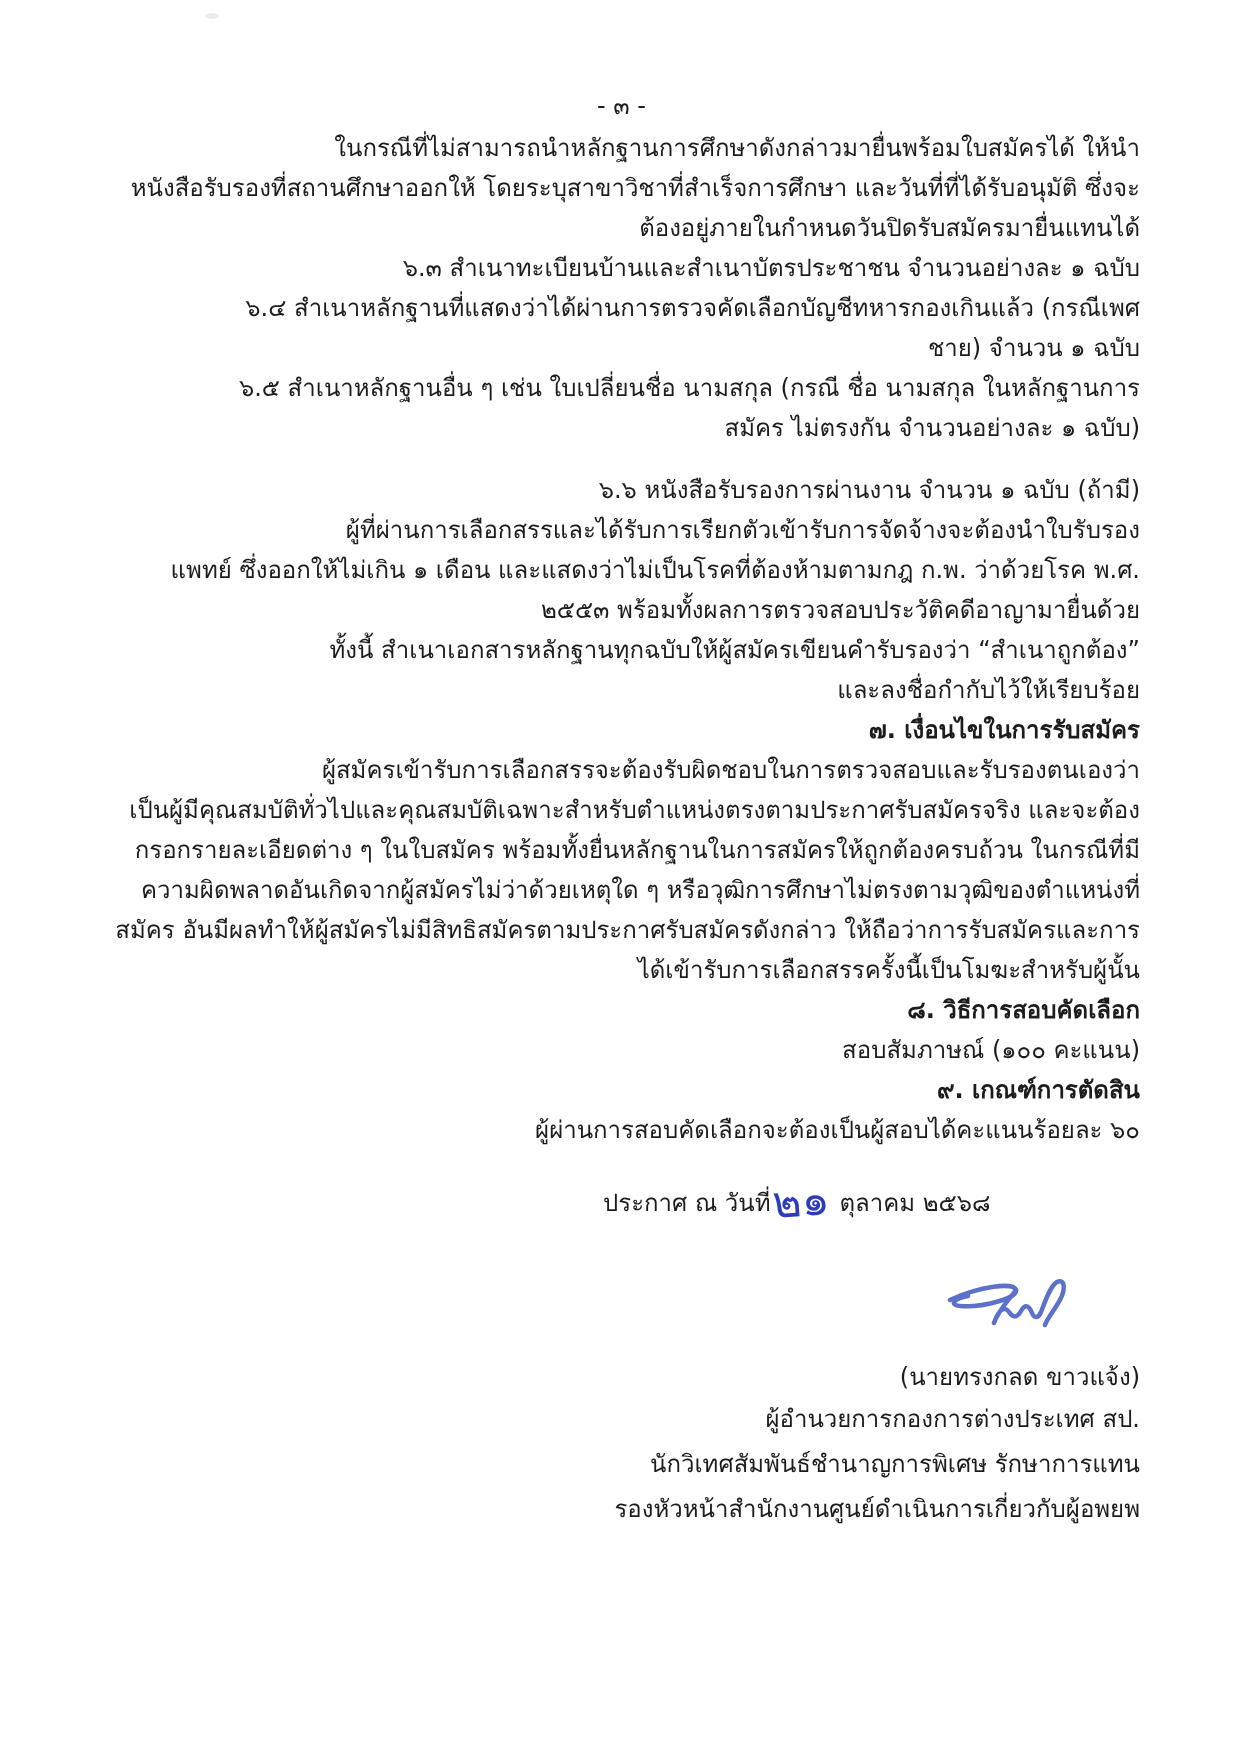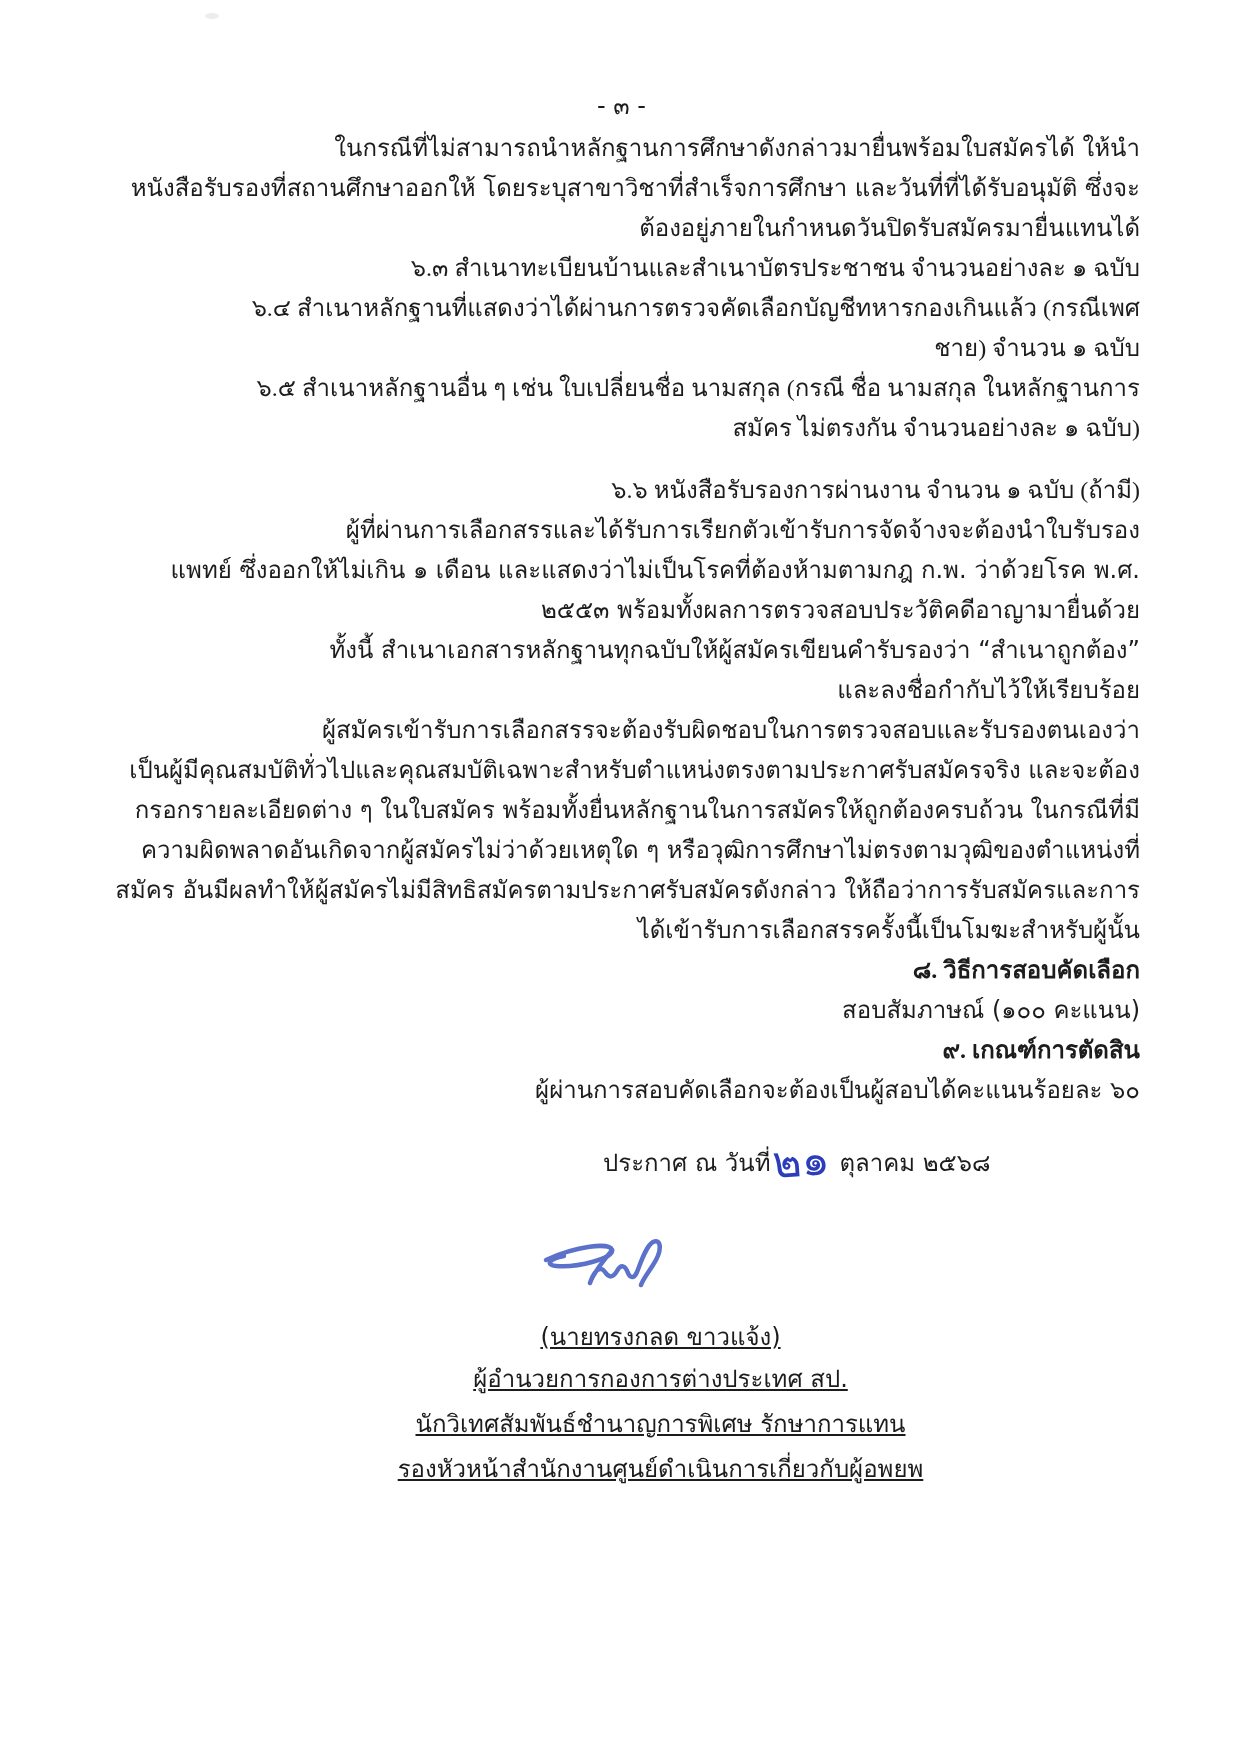--- a/index.html
+++ b/index.html
@@ -27,43 +27,42 @@
   }
   .page-number {
     text-align: center;
     margin: 0 0 2px 0;
   }
   p.para {
     margin: 0;
     text-align: right;
   }
   .indent-para { text-indent: 182px; }
-  .indent-item { text-indent: 122px; font-family: Liberation Serif, serif; }
+  .indent-item { text-indent: 122px; }
   .indent-sub  { text-indent: 147px; }
   .gap-top     { margin-top: 22px !important; }
   .heading     { font-weight: bold; }
   .announce-line {
     margin-top: 26px;
     margin-left: 500px;
     white-space: nowrap;
     position: relative;
   }
   .handwritten-day {
     display: inline-block;
     color: #2b3dbb;
     font-size: 44px;
     line-height: 40px;
     transform: rotate(-4deg) translateY(5px);
     margin: 0 10px 0 2px;
   }
   .closing-block {
     margin-top: 10px;
     padding-left: 78px;
-    text-align: center;
-    text-decoration: underline;
+    text-align: right;
   }
   .signature-wrap {
     margin-top: 46px;
     height: 86px;
   }
   .signature-wrap svg {
     transform: translateX(-46px);
   }
   .signer-name {
     margin-top: 2px;
@@ -95,20 +94,21 @@
     <p class="para indent-para">ในกรณีที่ไม่สามารถนำหลักฐานการศึกษาดังกล่าวมายื่นพร้อมใบสมัครได้ ให้นำหนังสือรับรองที่สถานศึกษาออกให้ โดยระบุสาขาวิชาที่สำเร็จการศึกษา และวันที่ที่ได้รับอนุมัติ ซึ่งจะต้องอยู่ภายในกำหนดวันปิดรับสมัครมายื่นแทนได้</p>
 
     <p class="para indent-item">๖.๓ สำเนาทะเบียนบ้านและสำเนาบัตรประชาชน จำนวนอย่างละ ๑ ฉบับ</p>
     <p class="para indent-item">๖.๔ สำเนาหลักฐานที่แสดงว่าได้ผ่านการตรวจคัดเลือกบัญชีทหารกองเกินแล้ว (กรณีเพศชาย) จำนวน ๑ ฉบับ</p>
     <p class="para indent-item">๖.๕ สำเนาหลักฐานอื่น ๆ เช่น ใบเปลี่ยนชื่อ นามสกุล (กรณี ชื่อ นามสกุล ในหลักฐานการสมัคร ไม่ตรงกัน จำนวนอย่างละ ๑ ฉบับ)</p>
     <p class="para indent-item gap-top">๖.๖ หนังสือรับรองการผ่านงาน จำนวน ๑ ฉบับ (ถ้ามี)</p>
 
     <p class="para indent-para">ผู้ที่ผ่านการเลือกสรรและได้รับการเรียกตัวเข้ารับการจัดจ้างจะต้องนำใบรับรองแพทย์ ซึ่งออกให้ไม่เกิน ๑ เดือน และแสดงว่าไม่เป็นโรคที่ต้องห้ามตามกฎ ก.พ. ว่าด้วยโรค พ.ศ. ๒๕๕๓ พร้อมทั้งผลการตรวจสอบประวัติคดีอาญามายื่นด้วย</p>
     <p class="para indent-para">ทั้งนี้ สำเนาเอกสารหลักฐานทุกฉบับให้ผู้สมัครเขียนคำรับรองว่า “สำเนาถูกต้อง” และลงชื่อกำกับไว้ให้เรียบร้อย</p>
 
+    <p class="para indent-item heading">๗. เงื่อนไขในการรับสมัคร</p>
     <p class="para indent-para">ผู้สมัครเข้ารับการเลือกสรรจะต้องรับผิดชอบในการตรวจสอบและรับรองตนเองว่าเป็นผู้มีคุณสมบัติทั่วไปและคุณสมบัติเฉพาะสำหรับตำแหน่งตรงตามประกาศรับสมัครจริง และจะต้องกรอกรายละเอียดต่าง ๆ ในใบสมัคร พร้อมทั้งยื่นหลักฐานในการสมัครให้ถูกต้องครบถ้วน ในกรณีที่มีความผิดพลาดอันเกิดจากผู้สมัครไม่ว่าด้วยเหตุใด ๆ หรือวุฒิการศึกษาไม่ตรงตามวุฒิของตำแหน่งที่สมัคร อันมีผลทำให้ผู้สมัครไม่มีสิทธิสมัครตามประกาศรับสมัครดังกล่าว ให้ถือว่าการรับสมัครและการได้เข้ารับการเลือกสรรครั้งนี้เป็นโมฆะสำหรับผู้นั้น</p>
 
     <p class="para indent-item heading">๘. วิธีการสอบคัดเลือก</p>
     <p class="para indent-sub">สอบสัมภาษณ์ (๑๐๐ คะแนน)</p>
 
     <p class="para indent-item heading">๙. เกณฑ์การตัดสิน</p>
     <p class="para indent-sub">ผู้ผ่านการสอบคัดเลือกจะต้องเป็นผู้สอบได้คะแนนร้อยละ ๖๐</p>
 
     <div class="announce-line">
       <span>ประกาศ ณ วันที่</span><span class="handwritten-day">๒๑</span><span>ตุลาคม ๒๕๖๘</span>

